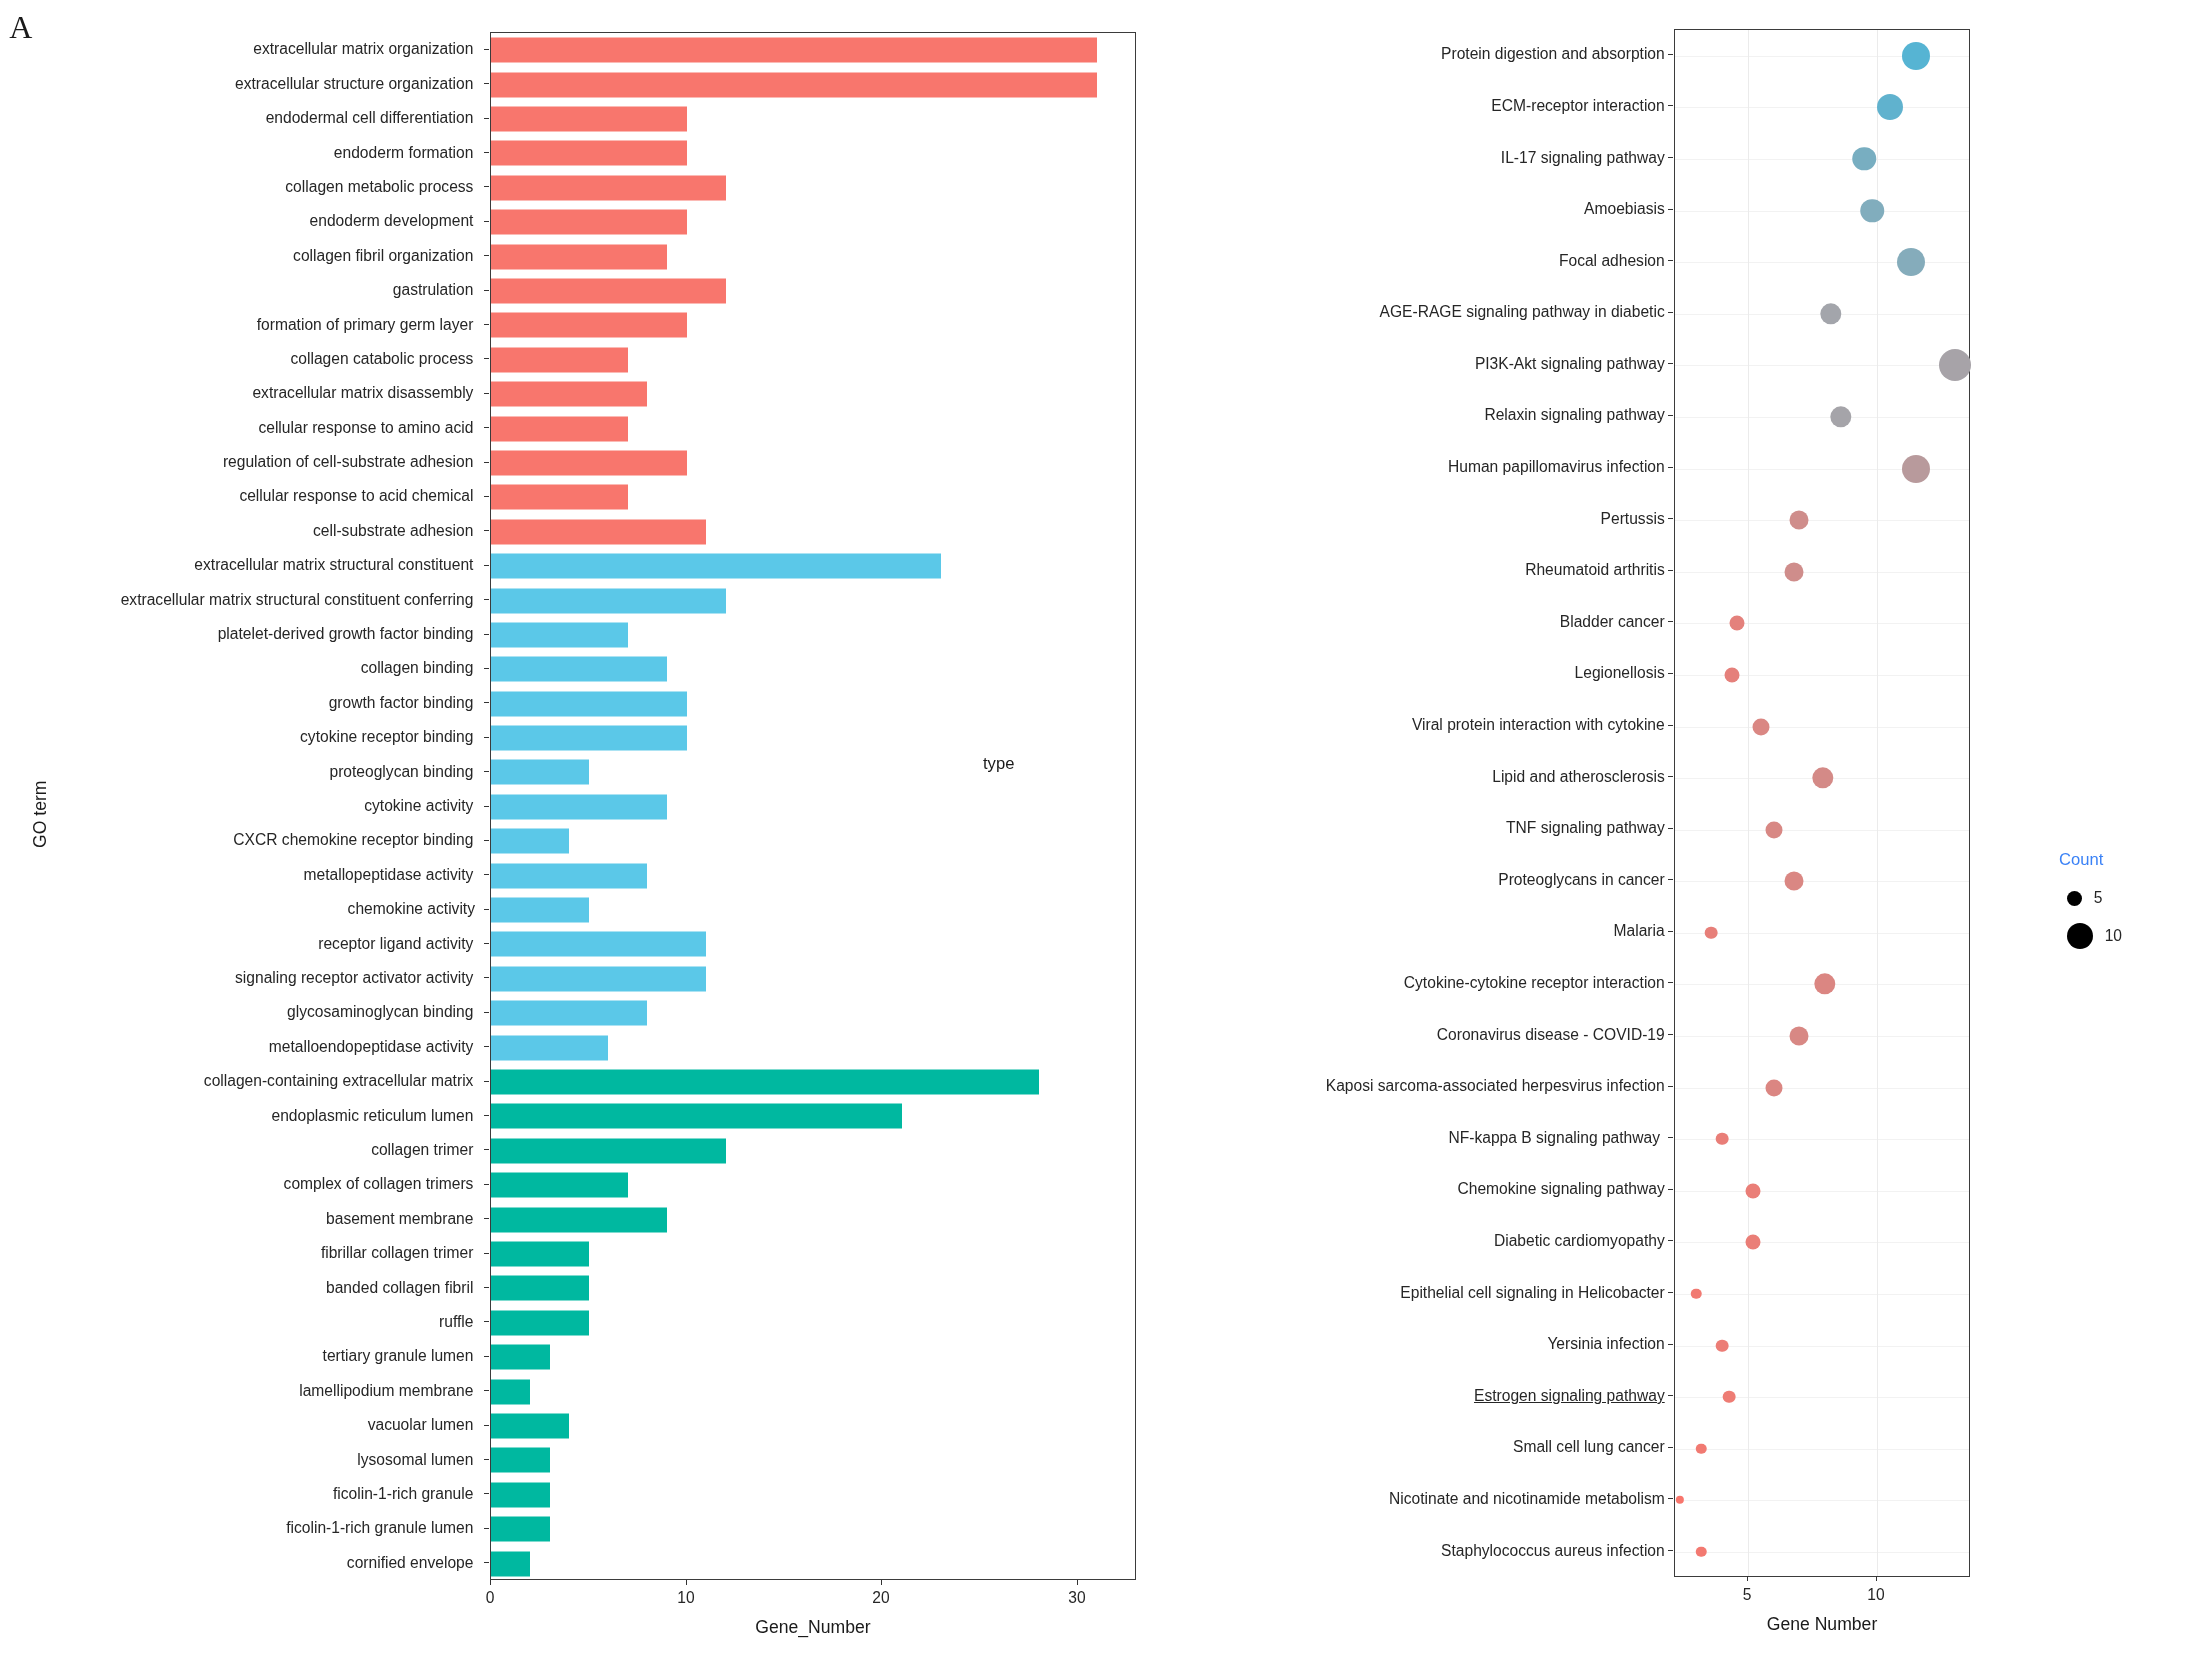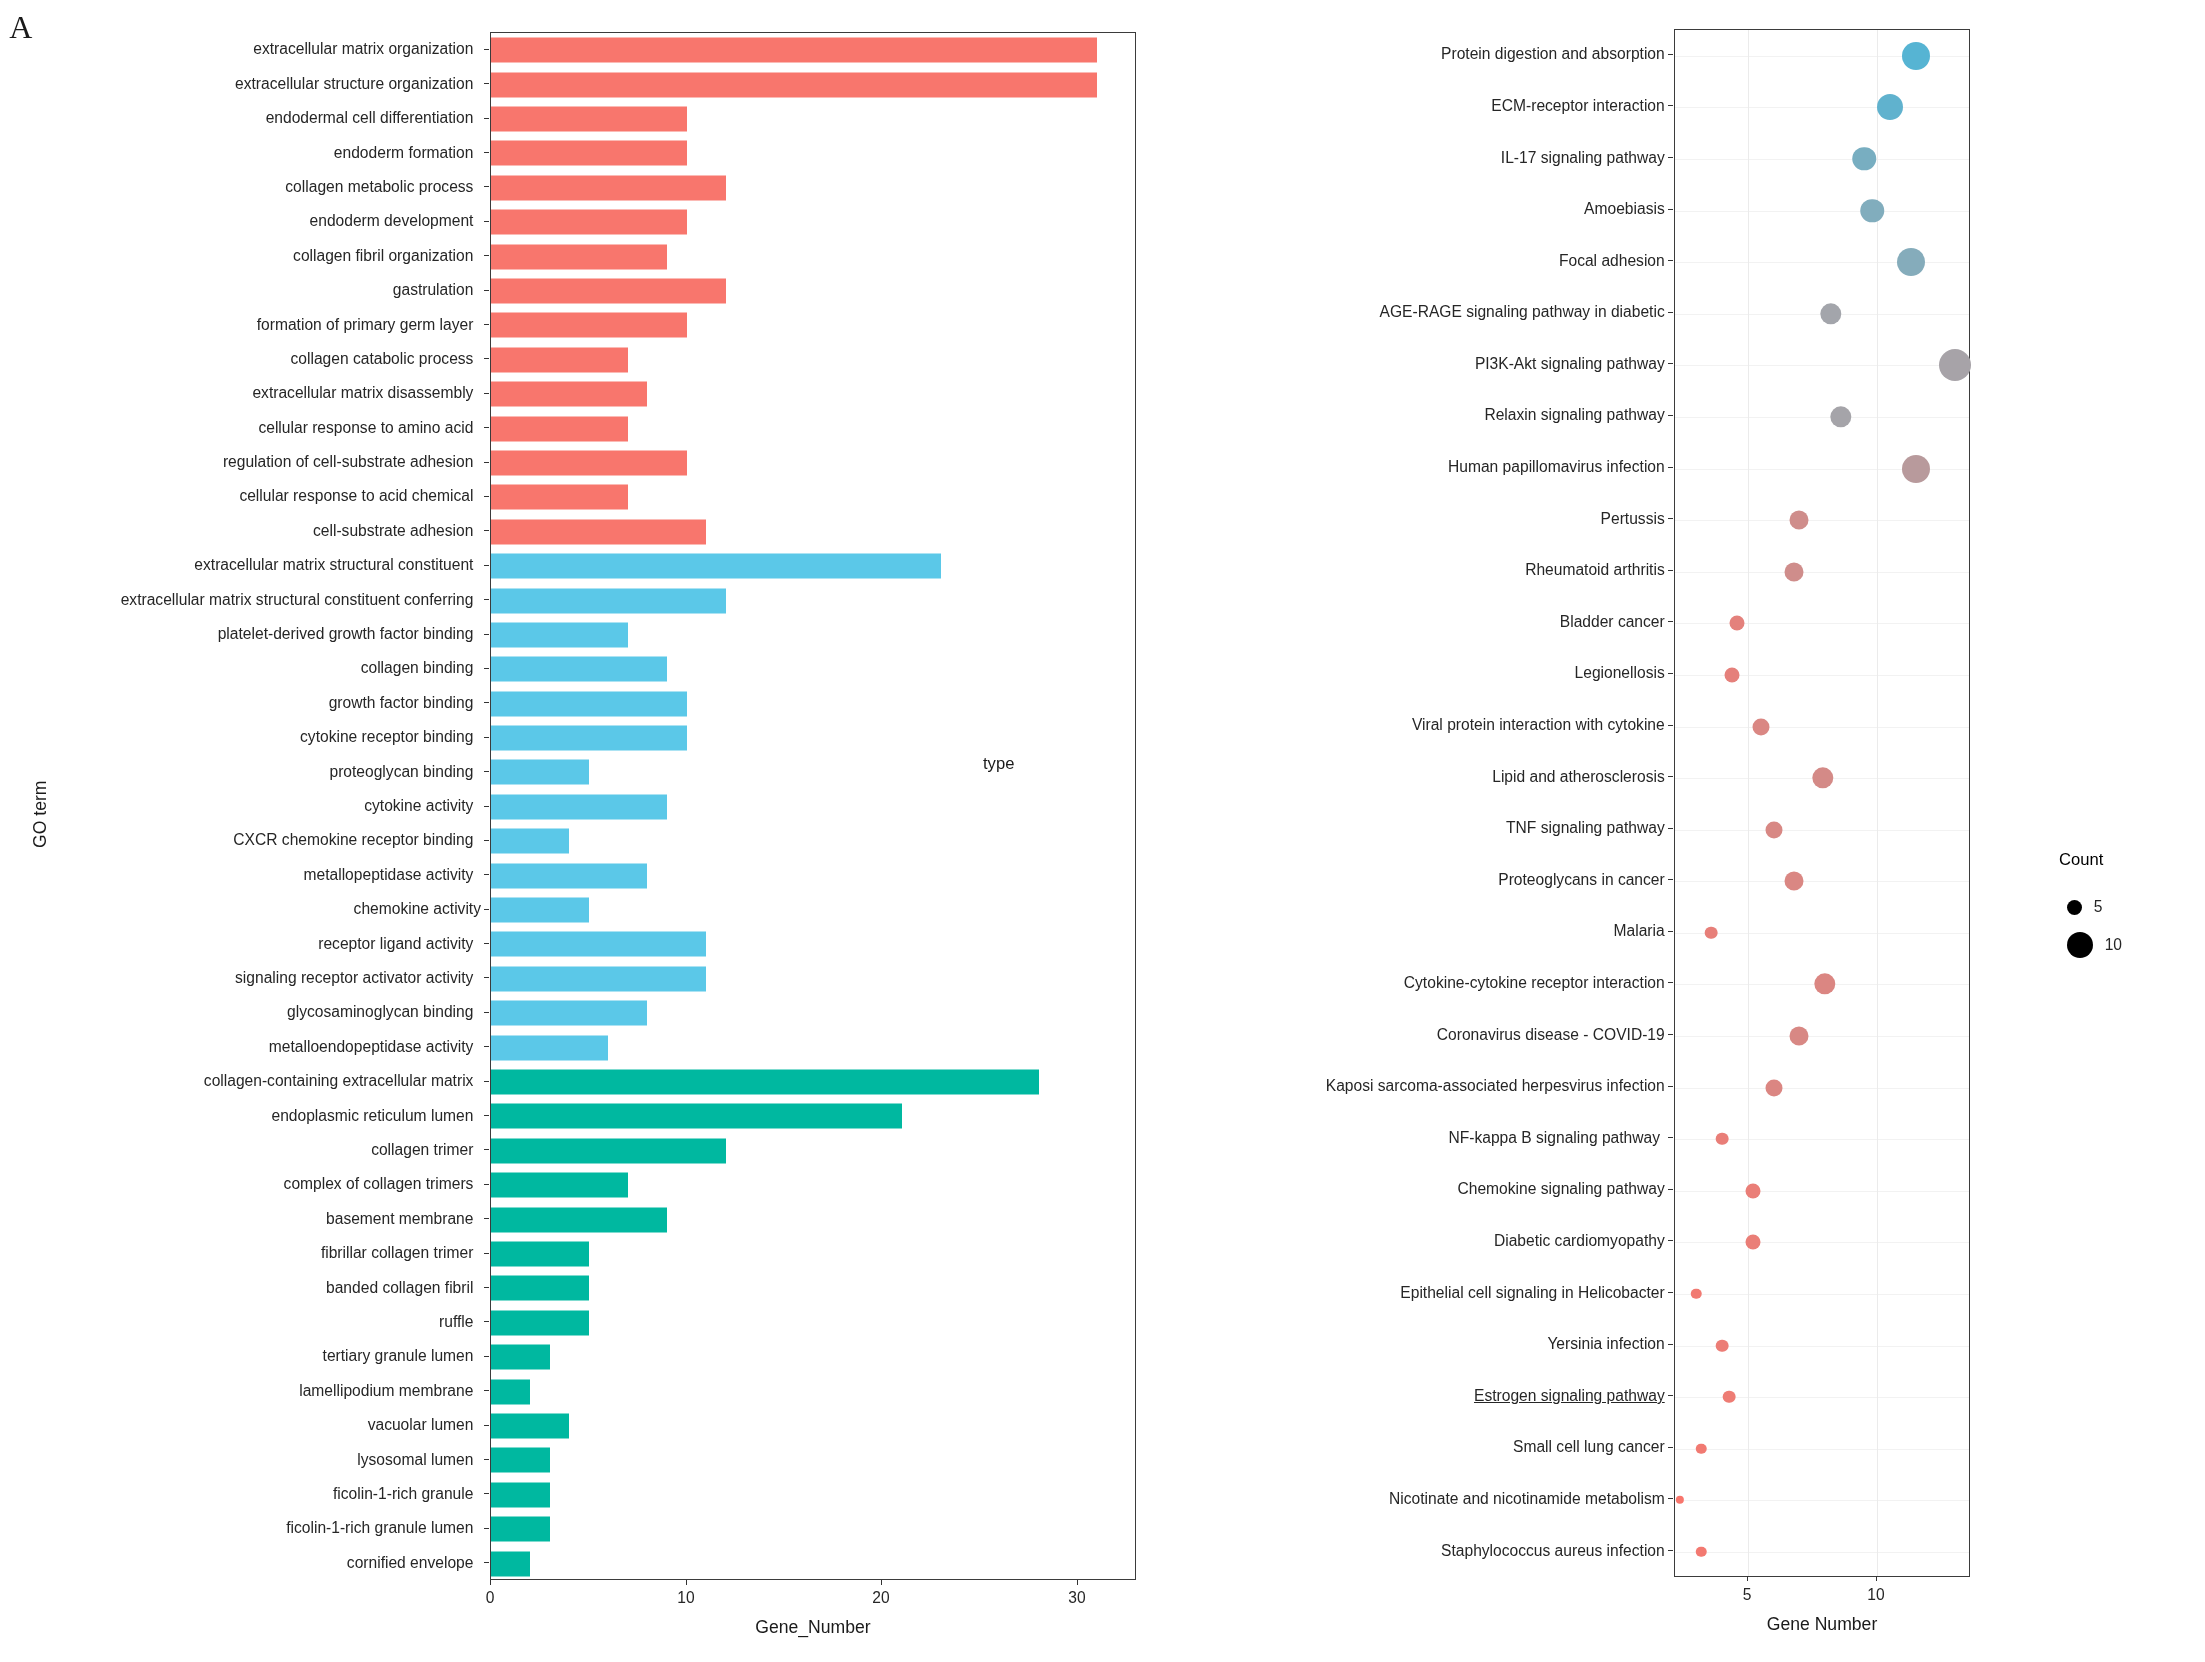--- a/index.html
+++ b/index.html
@@ -220,22 +220,22 @@
     height: 1px;
     background: #ffffff;
   }
   #b-legend-size {
     position: absolute;
     left: 918px;
     top: 850px;
   }
   #b-legend-size-title {
     font-size: 16.6px;
-    color: #000000;
-    margin-bottom: 18px;
+    color: #3b82f6;
+    margin-bottom: 9px;
   }
   .b-size-row {
     display: flex;
     align-items: center;
     height: 38px;
   }
   .b-size-dot {
     background: #000;
     border-radius: 50%;
     margin: 0 11.4px 0 8.3px;
@@ -341,21 +341,21 @@
       <div class="a-ylabel" style="top: 737px; right: 16.6px;">cytokine receptor binding</div>
       <div class="a-tick" style="left: 484px; top: 737px;"></div>
       <div class="a-ylabel" style="top: 772px; right: 16.6px;">proteoglycan binding</div>
       <div class="a-tick" style="left: 484px; top: 771px;"></div>
       <div class="a-ylabel" style="top: 806px; right: 16.6px;">cytokine activity</div>
       <div class="a-tick" style="left: 484px; top: 806px;"></div>
       <div class="a-ylabel" style="top: 840px; right: 16.6px;">CXCR chemokine receptor binding</div>
       <div class="a-tick" style="left: 484px; top: 840px;"></div>
       <div class="a-ylabel" style="top: 875px; right: 16.6px;">metallopeptidase activity</div>
       <div class="a-tick" style="left: 484px; top: 874px;"></div>
-      <div class="a-ylabel" style="top: 909px; right: 9px;">chemokine activity</div>
+      <div class="a-ylabel" style="top: 909px; right: 15px;">chemokine activity</div>
       <div class="a-tick" style="left: 484px; top: 909px;"></div>
       <div class="a-ylabel" style="top: 944px; right: 16.6px;">receptor ligand activity</div>
       <div class="a-tick" style="left: 484px; top: 943px;"></div>
       <div class="a-ylabel" style="top: 978px; right: 16.6px;">signaling receptor activator activity</div>
       <div class="a-tick" style="left: 484px; top: 977px;"></div>
       <div class="a-ylabel" style="top: 1012px; right: 16.6px;">glycosaminoglycan binding</div>
       <div class="a-tick" style="left: 484px; top: 1012px;"></div>
       <div class="a-ylabel" style="top: 1047px; right: 16.6px;">metalloendopeptidase activity</div>
       <div class="a-tick" style="left: 484px; top: 1046px;"></div>
       <div class="a-ylabel" style="top: 1081px; right: 16.6px;">collagen-containing extracellular matrix</div>

